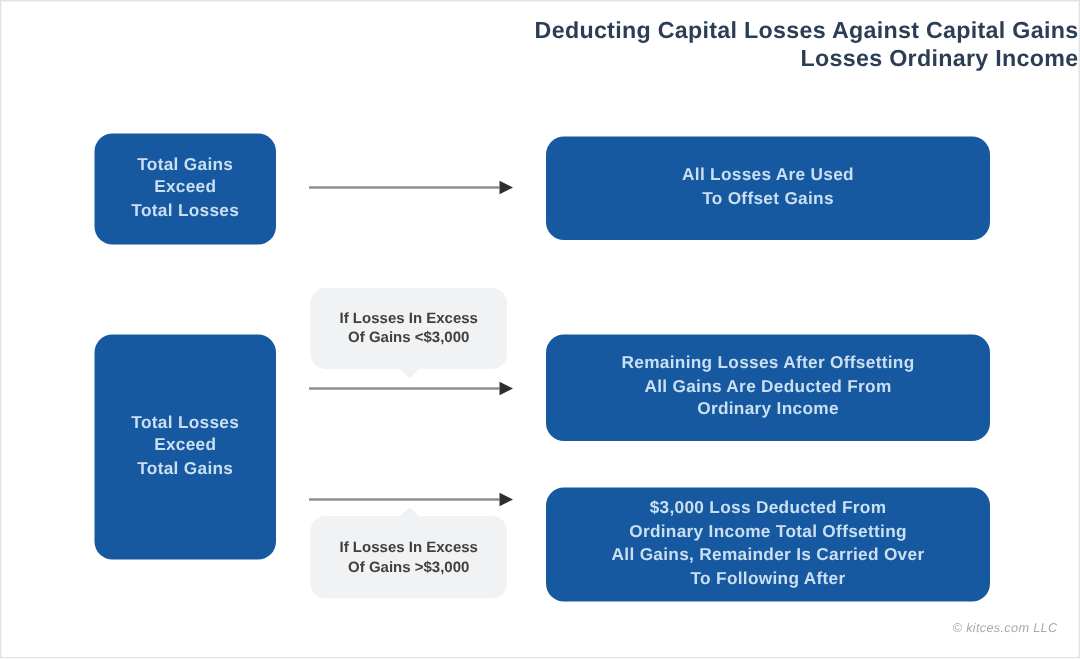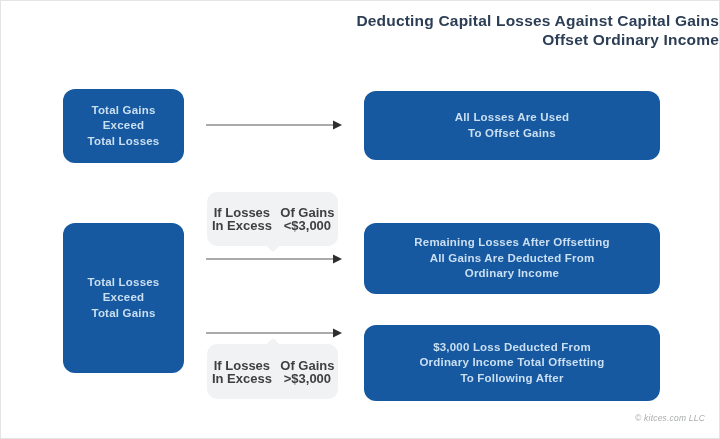--- a/index.html
+++ b/index.html
@@ -46,23 +46,23 @@
   .box-right-1{left:363px;top:90px;width:296px;height:69px;}
   .box-right-2{left:363px;top:222px;width:296px;height:71px;}
   .box-right-3{left:363px;top:300px;width:296px;height:76px;margin-top:24px;}
   .arrow-layer{position:absolute;left:0;top:0;width:718px;height:437px;pointer-events:none;}
   .bubble{
     position:absolute;
     width:131px;
     background:var(--bubble-bg);
     border-radius:10px;
     color:var(--bubble-text);
-    font-size:13px;font-weight:600;
+    font-size:10px;font-weight:600;
     line-height:13px;
-    display:flex;align-items:center;justify-content:center;
+    display:flex;flex-direction:column;align-items:center;justify-content:center;
     text-align:center;
   }
   .bubble-1{left:206px;top:191px;height:54px;}
   .bubble-2{left:206px;top:343px;height:55px;}
   .bubble .tail{
     position:absolute;left:50%;
     width:11px;height:11px;
     background:var(--bubble-bg);
     border-radius:2px;
     transform:translateX(-50%) rotate(45deg);
@@ -77,21 +77,21 @@
     font-style:italic;
   }
 </style>
 </head>
 <body>
 
 <div class="canvas">
 
   <div class="title">
     <div>Deducting Capital Losses Against Capital Gains</div>
-    <div>Offset Ordinary Income</div>
+    <div>Losses Ordinary Income</div>
   </div>
 
   <div class="bluebox box-left-1">
     <div>
       <div>Total Gains</div>
       <div>Exceed</div>
       <div>Total Losses</div>
     </div>
   </div>
 
@@ -115,20 +115,21 @@
     <div>
       <div>All Losses Are Used</div>
       <div>To Offset Gains</div>
     </div>
   </div>
 
   <div class="bluebox box-right-3">
     <div>
       <div>$3,000 Loss Deducted From</div>
       <div>Ordinary Income Total Offsetting</div>
+      <div>All Gains, Remainder Is Carried Over</div>
       <div>To Following After</div>
     </div>
   </div>
 
   <svg class="arrow-layer" viewBox="0 0 718 437" xmlns="http://www.w3.org/2000/svg">
     <g>
       <line x1="205" y1="124" x2="332" y2="124" style="stroke:var(--arrow-line);stroke-width:1.6"></line>
       <path d="M332 119.5 L341 124 L332 128.5 Z" style="fill:var(--arrow-head)"></path>
     </g>
     <g>

